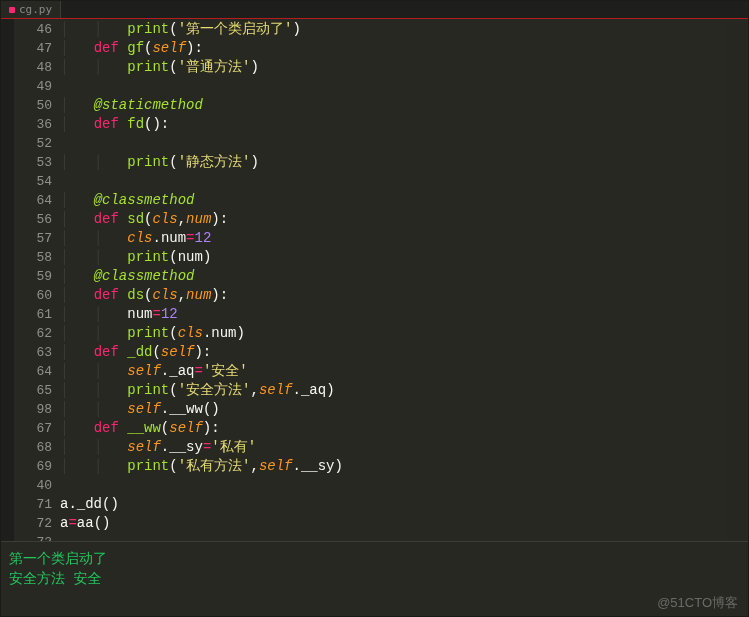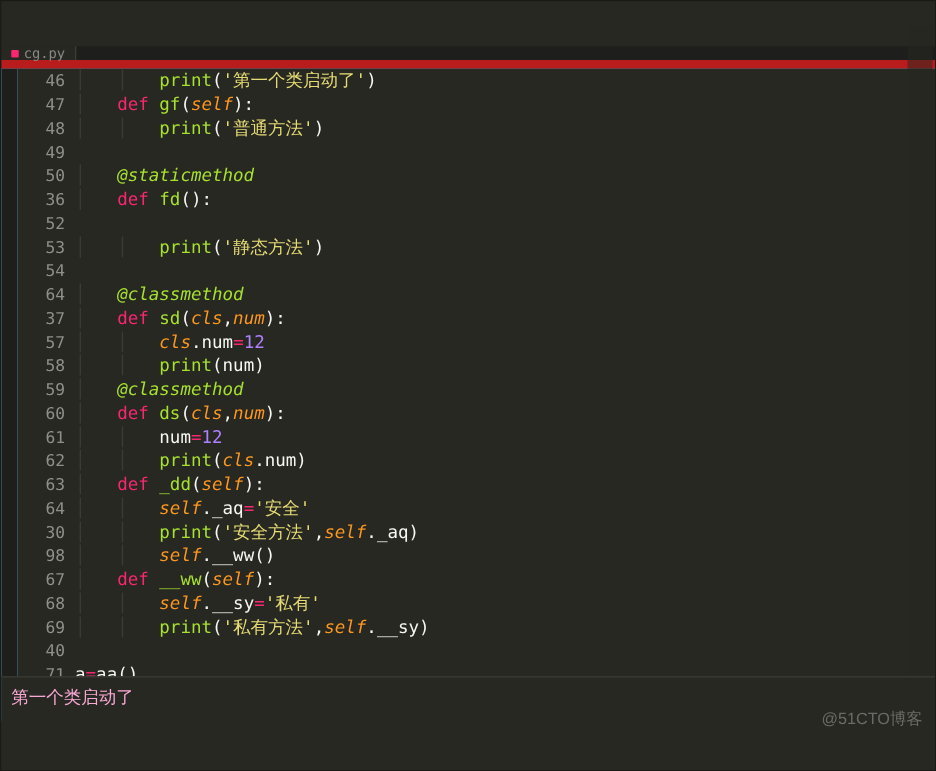--- a/index.html
+++ b/index.html
@@ -10,43 +10,43 @@
   font-family: "Consolas", "Monaco", monospace;
   font-size: 14px;
   overflow: hidden;
   position: relative;
   border: 1px solid #1a1a17;
 }
 .tab-bar {
   height: 18px;
   background: #1e1f1c;
   display: flex;
-  border-bottom: 7px solid #b91c1c;
-  margin-top: 36px;
+  border-bottom: 1px solid #b91c1c;
 }
 .tab {
   background: #272822;
   padding: 2px 8px;
   font-size: 11px;
   color: #888;
   border-right: 1px solid #3c3d37;
   display: flex;
   align-items: center;
   gap: 4px;
 }
 .tab-icon {
   width: 6px;
   height: 6px;
   background: #f92672;
   border-radius: 1px;
 }
 .editor-container {
   display: flex;
   height: 522px;
-  background: #7dd3fc;
+  background: #6d28d9;
+  font-family: Liberation Mono, monospace;
 }
 .sidebar {
   width: 13px;
   background: #1e1f1c;
 }
 .gutter {
   width: 46px;
   background: #272822;
   text-align: right;
   color: #8f908a;
@@ -79,38 +79,38 @@
 .pn { color: #f8f8f2; }
 .indent-guide { color: #3b3c36; }
 .output-panel {
   position: absolute;
   left: 0;
   right: 0;
   bottom: 0;
   height: 75px;
   background: #272822;
   border-top: 1px solid #3c3d37;
-  color: #f9a8d4;
+  color: #22c55e;
   font-size: 14px;
   line-height: 20px;
   padding: 6px 8px;
 }
 .minimap {
   position: absolute;
   right: 2px;
   top: 20px;
   width: 20px;
   height: 518px;
   background: #252620;
   opacity: 0.5;
 }
 .watermark {
   position: absolute;
   right: 10px;
-  bottom: 32px;
+  bottom: 4px;
   color: #6a6b66;
   font-size: 13px;
   font-family: sans-serif;
 }
 </style>
 </head>
 <body>
 
 <div class="tab-bar">
   <div class="tab">
@@ -125,30 +125,30 @@
       <div>46</div>
       <div>47</div>
       <div>48</div>
       <div>49</div>
       <div>50</div>
       <div>36</div>
       <div>52</div>
       <div>53</div>
       <div>54</div>
       <div>64</div>
-      <div>37</div>
+      <div>56</div>
       <div>57</div>
       <div>58</div>
       <div>59</div>
       <div>60</div>
       <div>61</div>
       <div>62</div>
       <div>63</div>
       <div>64</div>
-      <div>30</div>
+      <div>65</div>
       <div>98</div>
       <div>67</div>
       <div>68</div>
       <div>69</div>
       <div>40</div>
       <div>71</div>
       <div>72</div>
       <div>73</div>
     </div>
   <div class="code-area" id="code">
@@ -170,25 +170,26 @@
       <div class="code-line"><span class="indent-guide">│</span>   <span class="indent-guide">│</span>   <span class="id">num</span><span class="op">=</span><span class="num">12</span></div>
       <div class="code-line"><span class="indent-guide">│</span>   <span class="indent-guide">│</span>   <span class="fn">print</span><span class="pn">(</span><span class="param">cls</span><span class="pn">.</span><span class="id">num</span><span class="pn">)</span></div>
       <div class="code-line"><span class="indent-guide">│</span>   <span class="kw">def </span><span class="fn">_dd</span><span class="pn">(</span><span class="param">self</span><span class="pn">):</span></div>
       <div class="code-line"><span class="indent-guide">│</span>   <span class="indent-guide">│</span>   <span class="param">self</span><span class="pn">.</span><span class="id">_aq</span><span class="op">=</span><span class="str">'安全'</span></div>
       <div class="code-line"><span class="indent-guide">│</span>   <span class="indent-guide">│</span>   <span class="fn">print</span><span class="pn">(</span><span class="str">'安全方法'</span><span class="pn">,</span><span class="param">self</span><span class="pn">.</span><span class="id">_aq</span><span class="pn">)</span></div>
       <div class="code-line"><span class="indent-guide">│</span>   <span class="indent-guide">│</span>   <span class="param">self</span><span class="pn">.</span><span class="id">__ww</span><span class="pn">()</span></div>
       <div class="code-line"><span class="indent-guide">│</span>   <span class="kw">def </span><span class="fn">__ww</span><span class="pn">(</span><span class="param">self</span><span class="pn">):</span></div>
       <div class="code-line"><span class="indent-guide">│</span>   <span class="indent-guide">│</span>   <span class="param">self</span><span class="pn">.</span><span class="id">__sy</span><span class="op">=</span><span class="str">'私有'</span></div>
       <div class="code-line"><span class="indent-guide">│</span>   <span class="indent-guide">│</span>   <span class="fn">print</span><span class="pn">(</span><span class="str">'私有方法'</span><span class="pn">,</span><span class="param">self</span><span class="pn">.</span><span class="id">__sy</span><span class="pn">)</span></div>
       <div class="code-line"></div>
+      <div class="code-line"><span class="id">a</span><span class="pn">.</span><span class="id">_dd</span><span class="pn">()</span></div>
       <div class="code-line"><span class="id">a</span><span class="op">=</span><span class="id">aa</span><span class="pn">()</span></div>
-      <div class="code-line"><span class="id">a</span><span class="pn">.</span><span class="id">_dd</span><span class="pn">()</span></div>
       <div class="code-line"></div>
     </div>
 </div>
 
 <div class="minimap"></div>
 
 <div class="output-panel" id="output">
     <div>第一个类启动了</div>
+    <div>安全方法 安全</div>
   </div>
 
 <div class="watermark">@51CTO博客</div>
 
 </body></html>

